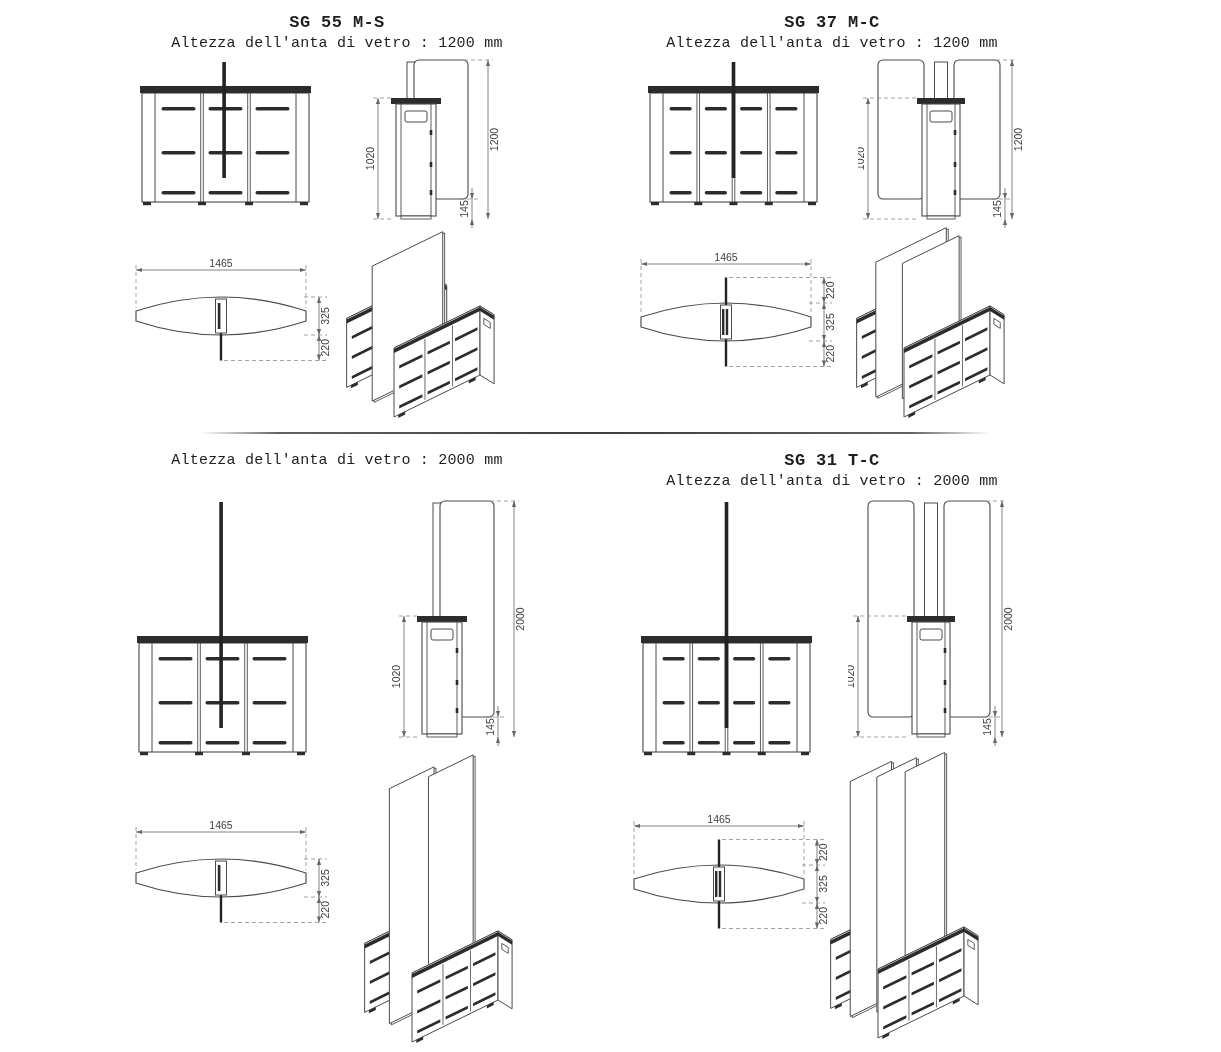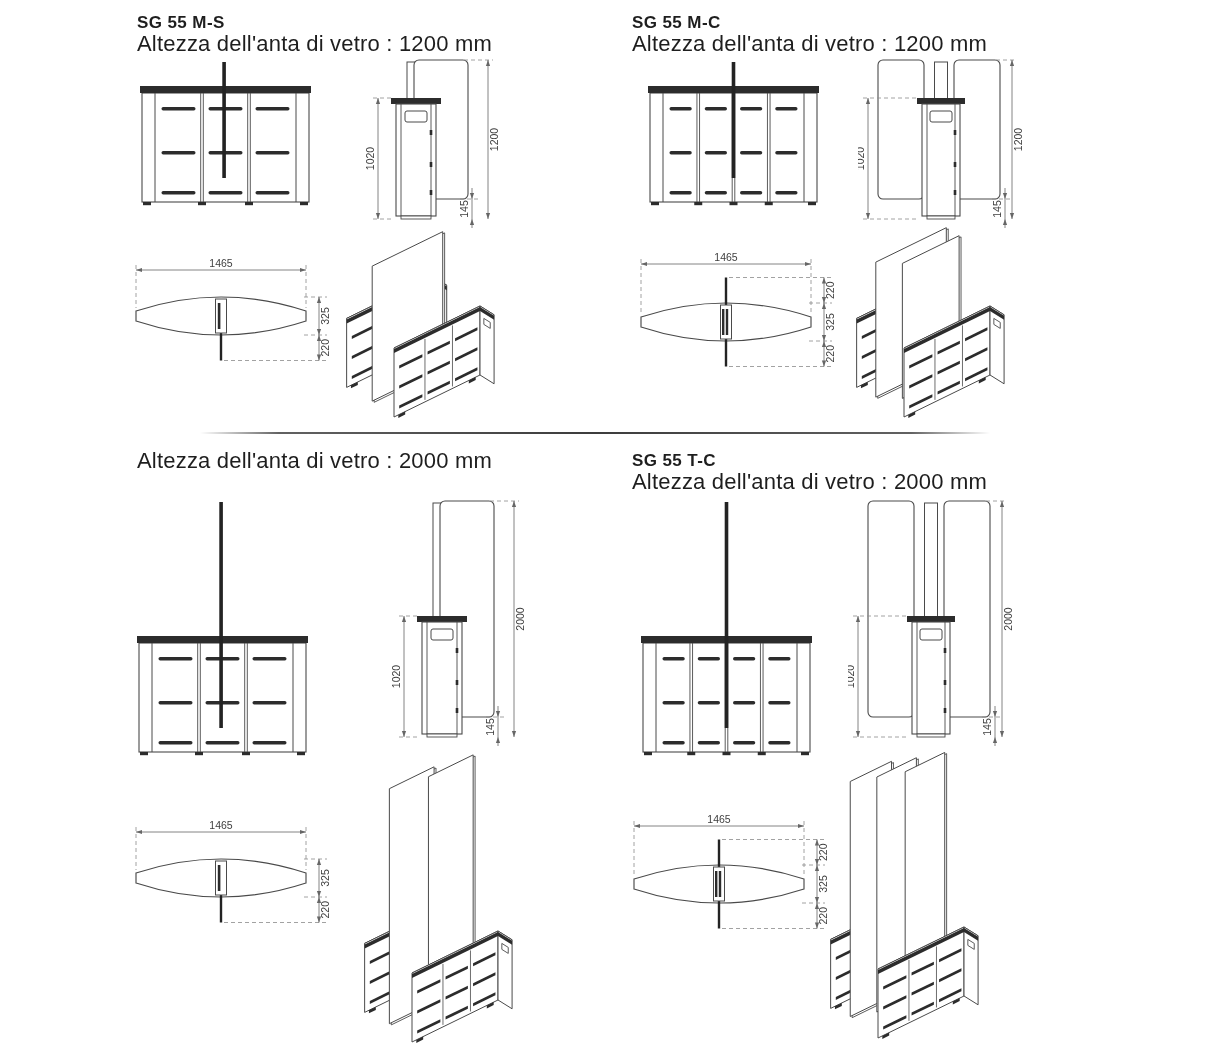--- a/index.html
+++ b/index.html
@@ -1,23 +1,23 @@
 <!DOCTYPE html>
 <html><head>
 <meta charset="utf-8">
 <style>
   html,body{margin:0;padding:0;background:#ffffff;}
   .canvas{
     position:relative;width:1221px;height:1052px;background:#ffffff;
     font-family:"Liberation Sans","DejaVu Sans",sans-serif;overflow:hidden;
   }
   .quad{position:absolute;}
-  .title-block{position:absolute;color:#1e1e1e;}
+  .title-block{position:absolute;text-align:center;color:#1e1e1e;font-family:Liberation Mono, monospace;}
   .model-title{font-size:17px;font-weight:700;letter-spacing:.4px;line-height:21px;}
-  .model-subtitle{font-size:22px;font-weight:500;letter-spacing:.2px;line-height:21px;}
+  .model-subtitle{font-size:15px;font-weight:500;letter-spacing:.2px;line-height:21px;}
   .view{position:absolute;}
   .divider{
     position:absolute;left:200px;top:432px;width:790px;height:2px;border-radius:1px;
     background:linear-gradient(to right, rgba(70,70,70,0), rgba(70,70,70,.85) 10%, #3c3c3c 50%, rgba(70,70,70,.85) 90%, rgba(70,70,70,0));
   }
   svg text{font-family:"Liberation Sans","DejaVu Sans",sans-serif;}
 </style>
 </head>
 <body>
 
@@ -152,21 +152,21 @@
           <path d="M109.06,161.18 L131.42000000000002,150.26 L131.42000000000002,147.26 L109.06,158.18 Z" fill="#2c2c2c"></path>
           <path d="M52.3,197.9 L59.18,194.54 L59.18,191.54 L52.3,194.9 Z" fill="#2c2c2c"></path>
           <path d="M122.82,163.46 L129.7,160.1 L129.7,157.1 L122.82,160.46 Z" fill="#2c2c2c"></path>
           <path d="M137.84,104.4 L144.24,108.4 L144.24,102.4 L137.84,98.4 Z" fill="none" stroke="#4a4a4a" stroke-width="0.9" stroke-linejoin="round"></path>
         </g>
       </svg>
   </section>
 
   <section class="quad" style="left:568px;top:8px;width:500px;height:426px;">
     <div class="title-block" style="left:64px;top:4px;width:400px;">
-      <div class="model-title">SG 55 M-C</div>
+      <div class="model-title">SG 37 M-C</div>
       <div class="model-subtitle">Altezza dell'anta di vetro : 1200 mm</div>
     </div>
     <svg class="view" style="left:73px;top:48px;" width="185" height="152" viewBox="0 0 185 152">
         <g>
           <rect x="9" y="37" width="167" height="109" fill="#ffffff" stroke="#4a4a4a" stroke-width="1.1"></rect>
           <rect x="7" y="30" width="171" height="7" fill="#2c2c2c"></rect>
           <line x1="22" y1="37" x2="22" y2="146" stroke="#4a4a4a" stroke-width="1"></line>
           <line x1="163" y1="37" x2="163" y2="146" stroke="#4a4a4a" stroke-width="1"></line>
           <line x1="55.95" y1="37" x2="55.95" y2="146" stroke="#4a4a4a" stroke-width="0.9"></line>
           <line x1="58.55" y1="37" x2="58.55" y2="146" stroke="#4a4a4a" stroke-width="0.9"></line>
@@ -438,21 +438,21 @@
           <path d="M111.06,254.18 L133.42000000000002,243.26 L133.42000000000002,240.26 L111.06,251.18 Z" fill="#2c2c2c"></path>
           <path d="M54.3,290.9 L61.18,287.54 L61.18,284.54 L54.3,287.9 Z" fill="#2c2c2c"></path>
           <path d="M124.82,256.46000000000004 L131.7,253.1 L131.7,250.1 L124.82,253.46 Z" fill="#2c2c2c"></path>
           <path d="M139.84,197.4 L146.24,201.4 L146.24,195.4 L139.84,191.4 Z" fill="none" stroke="#4a4a4a" stroke-width="0.9" stroke-linejoin="round"></path>
         </g>
       </svg>
   </section>
 
   <section class="quad" style="left:560px;top:446px;width:520px;height:606px;">
     <div class="title-block" style="left:72px;top:4px;width:400px;">
-      <div class="model-title">SG 55 T-C</div>
+      <div class="model-title">SG 31 T-C</div>
       <div class="model-subtitle">Altezza dell'anta di vetro : 2000 mm</div>
     </div>
     <svg class="view" style="left:74px;top:50px;" width="185" height="262" viewBox="0 0 185 262">
         <g>
           <rect x="9" y="147" width="167" height="109" fill="#ffffff" stroke="#4a4a4a" stroke-width="1.1"></rect>
           <rect x="7" y="140" width="171" height="7" fill="#2c2c2c"></rect>
           <line x1="22" y1="147" x2="22" y2="256" stroke="#4a4a4a" stroke-width="1"></line>
           <line x1="163" y1="147" x2="163" y2="256" stroke="#4a4a4a" stroke-width="1"></line>
           <line x1="55.95" y1="147" x2="55.95" y2="256" stroke="#4a4a4a" stroke-width="0.9"></line>
           <line x1="58.55" y1="147" x2="58.55" y2="256" stroke="#4a4a4a" stroke-width="0.9"></line>

